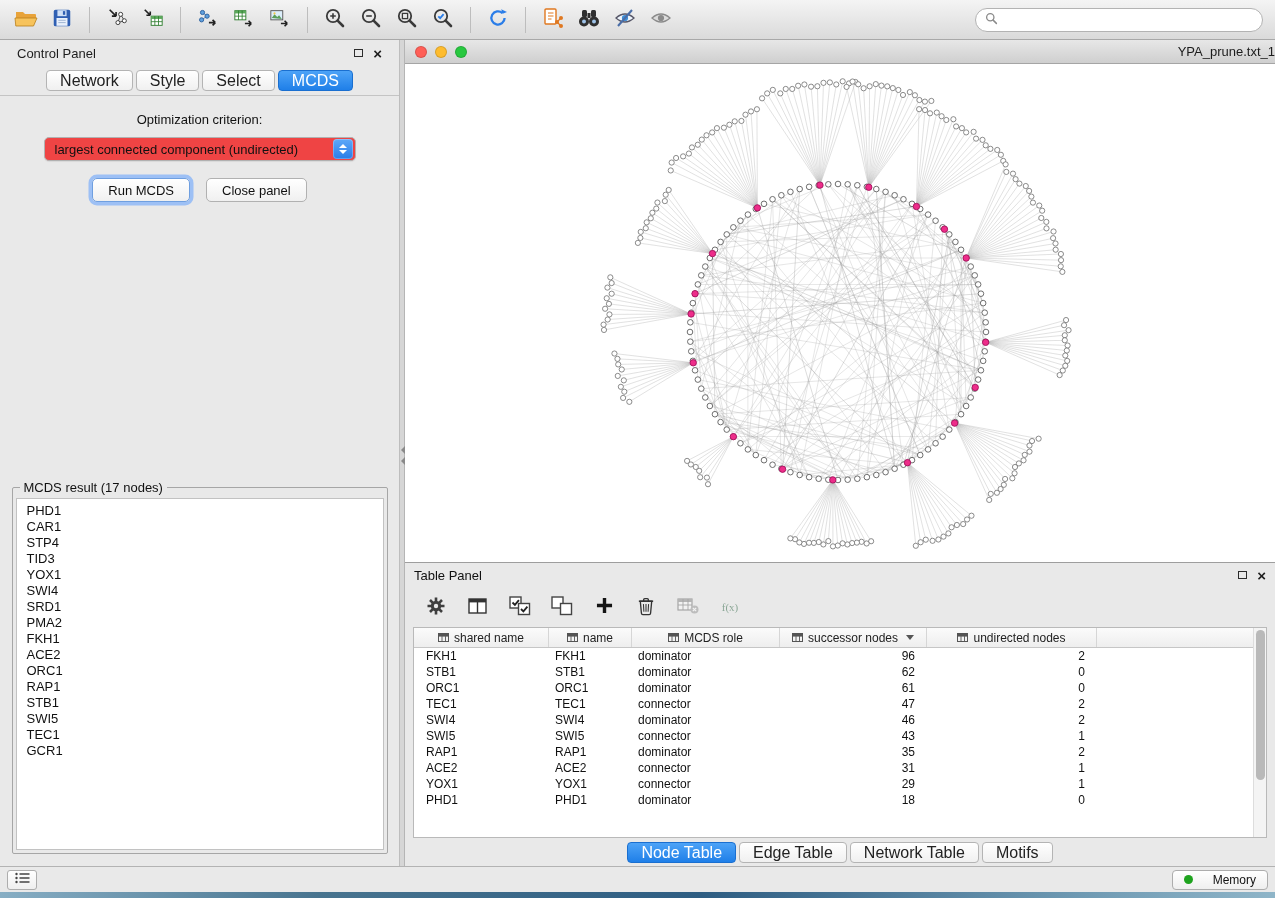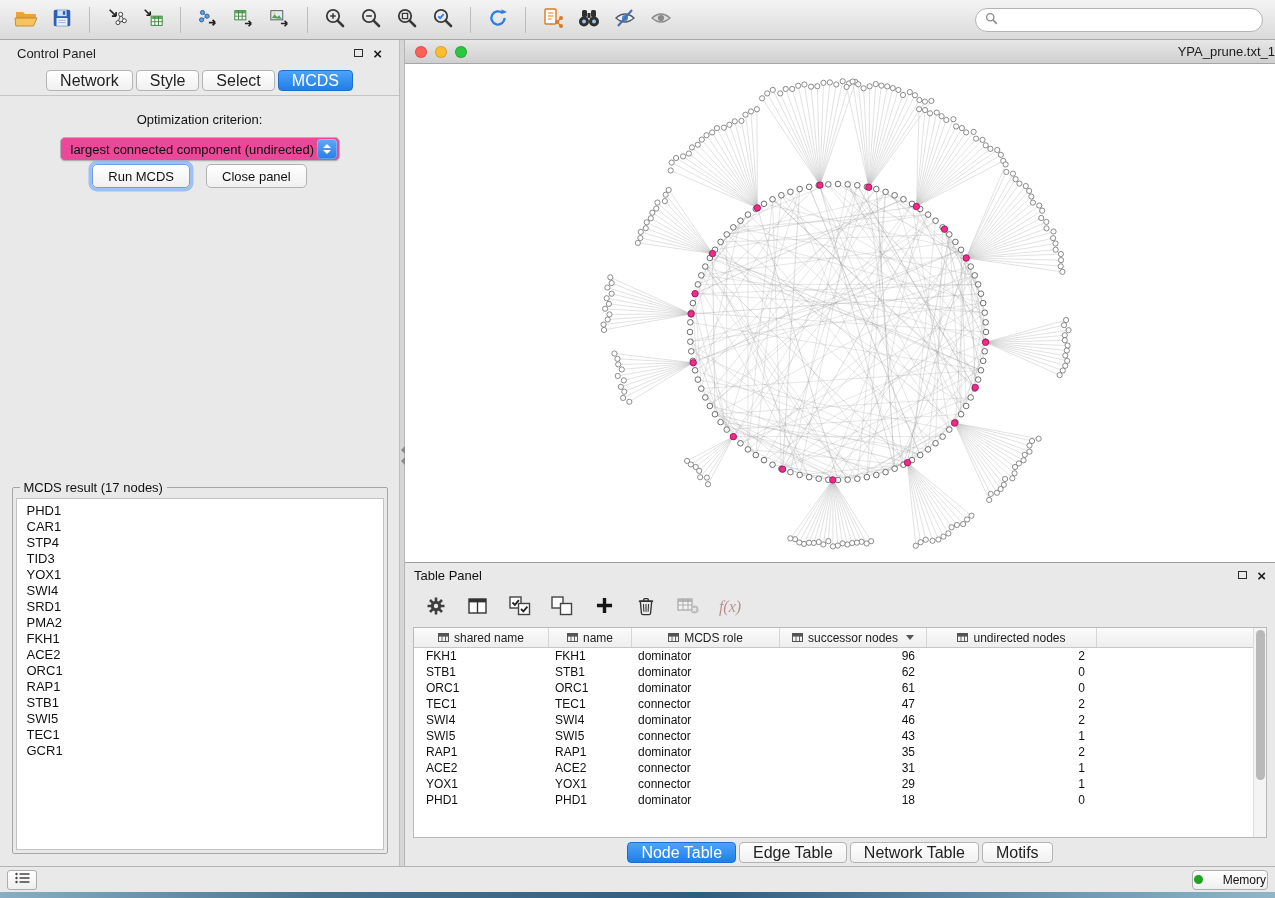--- a/index.html
+++ b/index.html
@@ -25,26 +25,26 @@
   .win-btns{margin-left:auto;display:flex;gap:10px;align-items:center}
   .float-icon{width:9px;height:8px;border:1.5px solid #2c2c2c;display:inline-block}
   .close-x{font-size:15px;font-weight:bold;color:#1d1d1d;line-height:1}
 
   .cp-tabs{height:30px;display:flex;justify-content:center;align-items:flex-end;gap:3px;border-bottom:1px solid #c4c4c4;padding-bottom:4px}
   .tab{height:21px;line-height:19px;padding:0 13px;font-size:16px;border:1px solid #b4b4b4;border-radius:4px;background:linear-gradient(#ffffff,#f0f0f0);color:#222}
   .tab.active{background:linear-gradient(#4da3f7,#1f7fe8);border-color:#1a6fd0;color:#fff}
 
   .cp-content{flex:1;display:flex;flex-direction:column;align-items:center;padding-top:16px;min-height:0}
   .opt-label{margin-bottom:10px}
-  .combo{width:280px;height:24px;background:#ec4899;border:1px solid #b1b1b1;border-radius:5px;display:flex;align-items:center;box-shadow:0 1px 1px rgba(0,0,0,.07)}
+  .combo{width:312px;height:24px;background:#ef4444;border:1px solid #b1b1b1;border-radius:5px;display:flex;align-items:center;box-shadow:0 1px 1px rgba(0,0,0,.07)}
   .combo-text{flex:1;padding:0 10px;font-size:13px;white-space:nowrap;overflow:hidden}
   .combo-stepper{width:20px;height:20px;margin-right:2px;border-radius:4px;background:linear-gradient(#5fa9f8,#2a7de8);display:flex;flex-direction:column;align-items:center;justify-content:center;gap:2px;box-shadow:inset 0 0 0 1px rgba(255,255,255,.25)}
   .arr-up{width:0;height:0;border-left:4px solid transparent;border-right:4px solid transparent;border-bottom:4px solid #fff}
   .arr-dn{width:0;height:0;border-left:4px solid transparent;border-right:4px solid transparent;border-top:4px solid #fff}
-  .btn-row{display:flex;gap:16px;margin-top:3px}
+  .btn-row{display:flex;gap:16px;margin-top:17px}
   .btn{height:24px;padding:0 15px;font-size:13px;border:1px solid #b1b1b1;border-radius:5px;background:linear-gradient(#ffffff,#f0f0f0);color:#111}
   .btn.focused{box-shadow:0 0 0 3.5px rgba(94,158,255,.55);border-color:#6f9fe0}
 
   .mcds-fieldset{margin-top:auto;width:376px;margin-bottom:12px;border:1px solid #a6a6a6;border-radius:2px;padding:3px;background:#e9e9e9}
   .mcds-fieldset legend{font-size:13px;padding:0 4px;margin-left:4px;color:#111}
   .mcds-list{background:#fff;border:1px solid #c2c2c2;height:352px;overflow:hidden;padding-top:4px}
   .mcds-item{height:16px;line-height:16px;padding:0 10px;font-size:13px}
 
   
   .right{flex:1;display:flex;flex-direction:column;min-width:0}
@@ -56,39 +56,39 @@
   .net-title{position:absolute;left:7px;right:0;text-align:right;font-size:13px;color:#1c1c1c}
   .net-canvas{flex:1;background:#fff;position:relative;overflow:hidden}
   .net-canvas svg{display:block}
 
   
   .table-panel{flex:1;display:flex;flex-direction:column;background:#e9e9e9;min-height:0}
   .tp-header{flex:0 0 24px;display:flex;align-items:center;padding:0 9px}
   .tp-toolbar{flex:0 0 40px;display:flex;align-items:center;gap:16px;padding:0 18px}
   .tp-tool{display:flex;align-items:center;justify-content:center;width:26px;height:26px}
   .tp-tool.disabled{opacity:.45}
-  .fx{font-family:"Liberation Serif",serif;font-style:italic;font-size:16px;color:#7f1d1d}
+  .fx{font-family:"Liberation Serif",serif;font-size:11px;color:#14532d}
   .table-box{flex:1;margin:0 8px;background:#fff;border:1px solid #b9b9b9;display:flex;flex-direction:column;min-height:0;position:relative}
   .thead{flex:0 0 20px;display:flex;background:linear-gradient(#fbfbfb,#eeeeee);border-bottom:1px solid #c6c6c6}
   .hcell{display:flex;align-items:center;justify-content:center;gap:5px;font-size:12px;color:#222;border-right:1px solid #d6d6d6}
   .col0{width:135px}.col1{width:83px}.col2{width:148px}.col3{width:147px}.col4{width:170px}.col5{flex:1;border-right:none}
   .chev{width:0;height:0;border-left:4px solid transparent;border-right:4px solid transparent;border-top:5px solid #555;margin-left:3px}
   .tbody{flex:1;position:relative;overflow:hidden}
   .trow{display:flex;height:16px;line-height:16px;font-size:12px}
   .tcell{white-space:nowrap;overflow:hidden;padding:0 6px}
   .tcell.col0{padding-left:12px}
   .tcell.col3,.tcell.col4{text-align:right;padding-right:12px}
   .vscroll{position:absolute;top:0;right:0;bottom:0;width:13px;background:#f4f4f4;border-left:1px solid #ddd}
   .vthumb{position:absolute;top:2px;left:1.5px;width:9px;height:150px;background:#b9b9b9;border-radius:5px}
   .tp-tabs{flex:0 0 28px;display:flex;align-items:center;justify-content:center;gap:3px}
 
   
   .statusbar{flex:0 0 26px;background:#e9e9e9;border-top:1px solid #b3b3b3;display:flex;align-items:center;padding:0 7px}
   .sb-left-btn{width:30px;height:20px;border:1px solid #adadad;border-radius:3px;background:linear-gradient(#ffffff,#efefef);display:flex;align-items:center;justify-content:center}
-  .memory-btn{margin-left:auto;height:20px;border:1px solid #adadad;border-radius:4px;background:linear-gradient(#ffffff,#efefef);display:flex;align-items:center;gap:20px;padding:0 1px;font-size:12px}
+  .memory-btn{margin-left:auto;height:20px;border:1px solid #adadad;border-radius:4px;background:linear-gradient(#ffffff,#efefef);display:flex;align-items:center;gap:20px;padding:0 11px;font-size:12px}
   .mem-dot{width:9px;height:9px;border-radius:50%;background:#1ea31e}
   .desktop-strip{flex:0 0 6px;background:linear-gradient(90deg,#87aec4,#48748f 25%,#2e5d82 55%,#6f9ab3 85%,#8fb5c8)}
 </style>
 </head>
 <body>
 
 <div class="app">
 
   <div class="toolbar">
     <div class="tb-btn">

